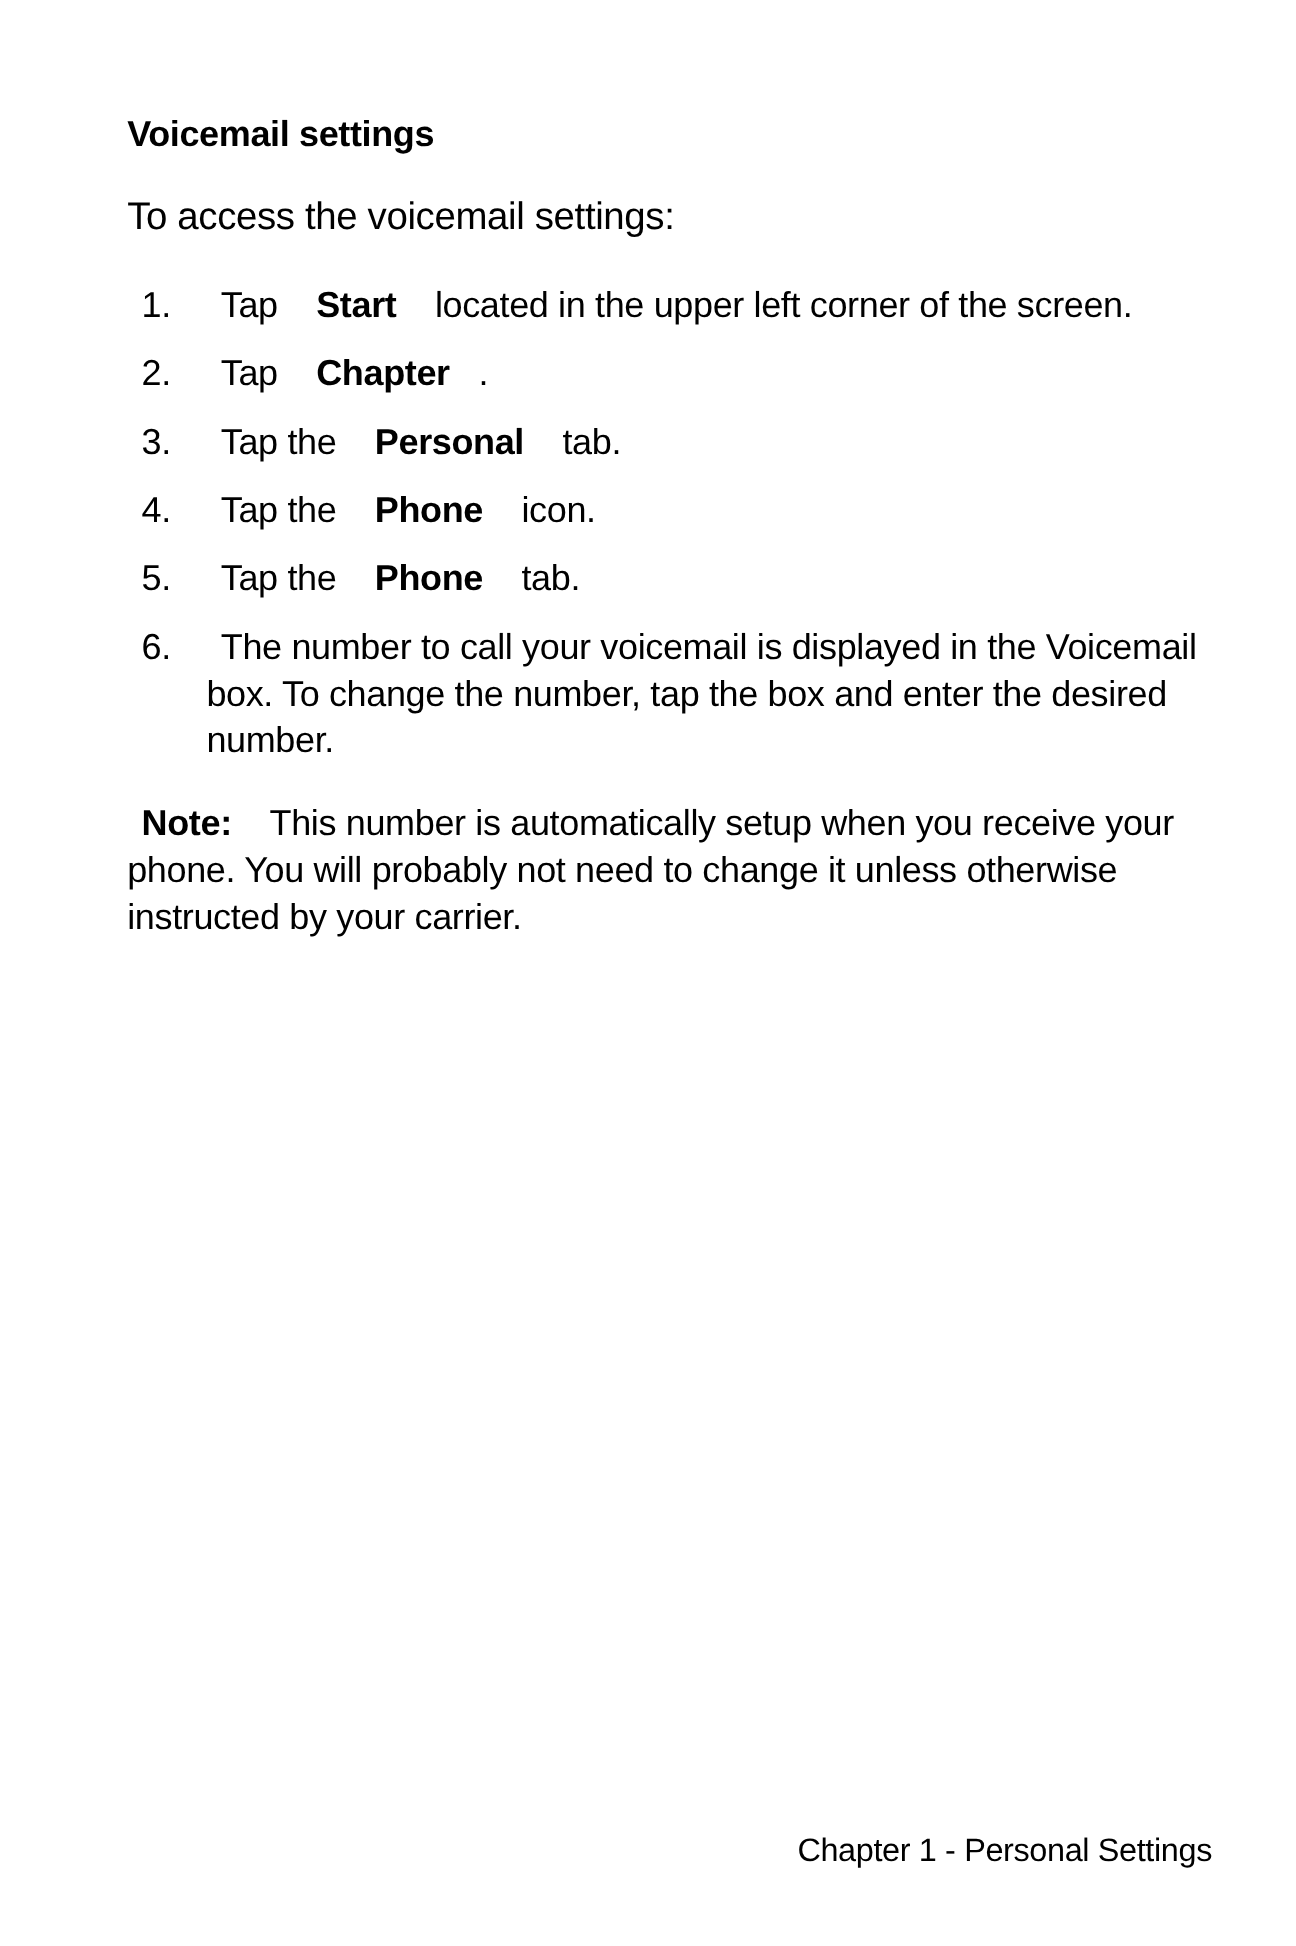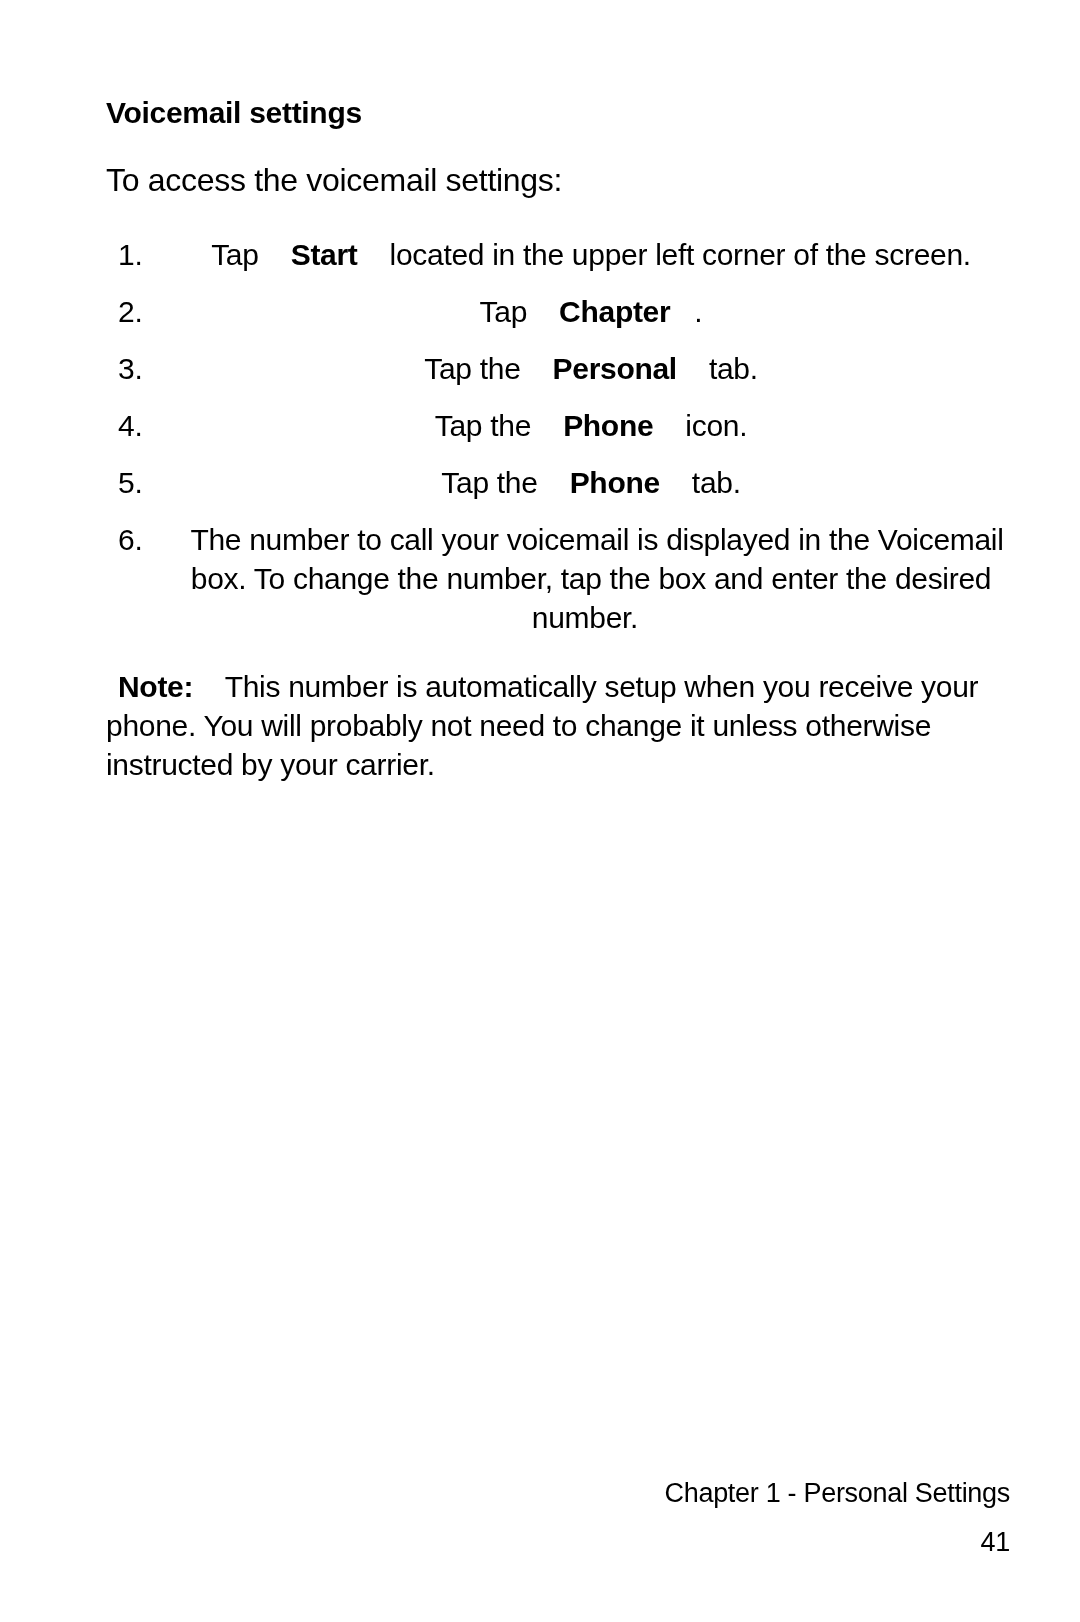--- a/index.html
+++ b/index.html
@@ -33,21 +33,20 @@
       padding-left: 0;
     }
     .steps li {
       counter-increment: step;
       font-size: 30px;
       line-height: 1.3;
       margin-bottom: 18px;
       padding-left: 54px;
       position: relative;
       letter-spacing: -0.3px;
-      text-align: center;
     }
     .steps li::before {
       content: counter(step) ".";
       position: absolute;
       left: 0;
       font-size: 30px;
     }
     .bold {
       font-weight: bold;
     }
@@ -94,14 +93,13 @@
     <span>The number to call your voicemail is displayed in the Voicemail box. To change the number, tap the box and enter the desired number.</span>
   </li>
 </ol>
 
 <p class="note-block">
   <span class="bold">Note:</span><span> This number is automatically setup when you receive your phone. You will probably not need to change it unless otherwise instructed by your carrier.</span>
 </p>
 
 <div class="footer">
   <div>Chapter 1 - Personal Settings</div>
-  <div>41</div>
 </div>
 
 </body></html>

